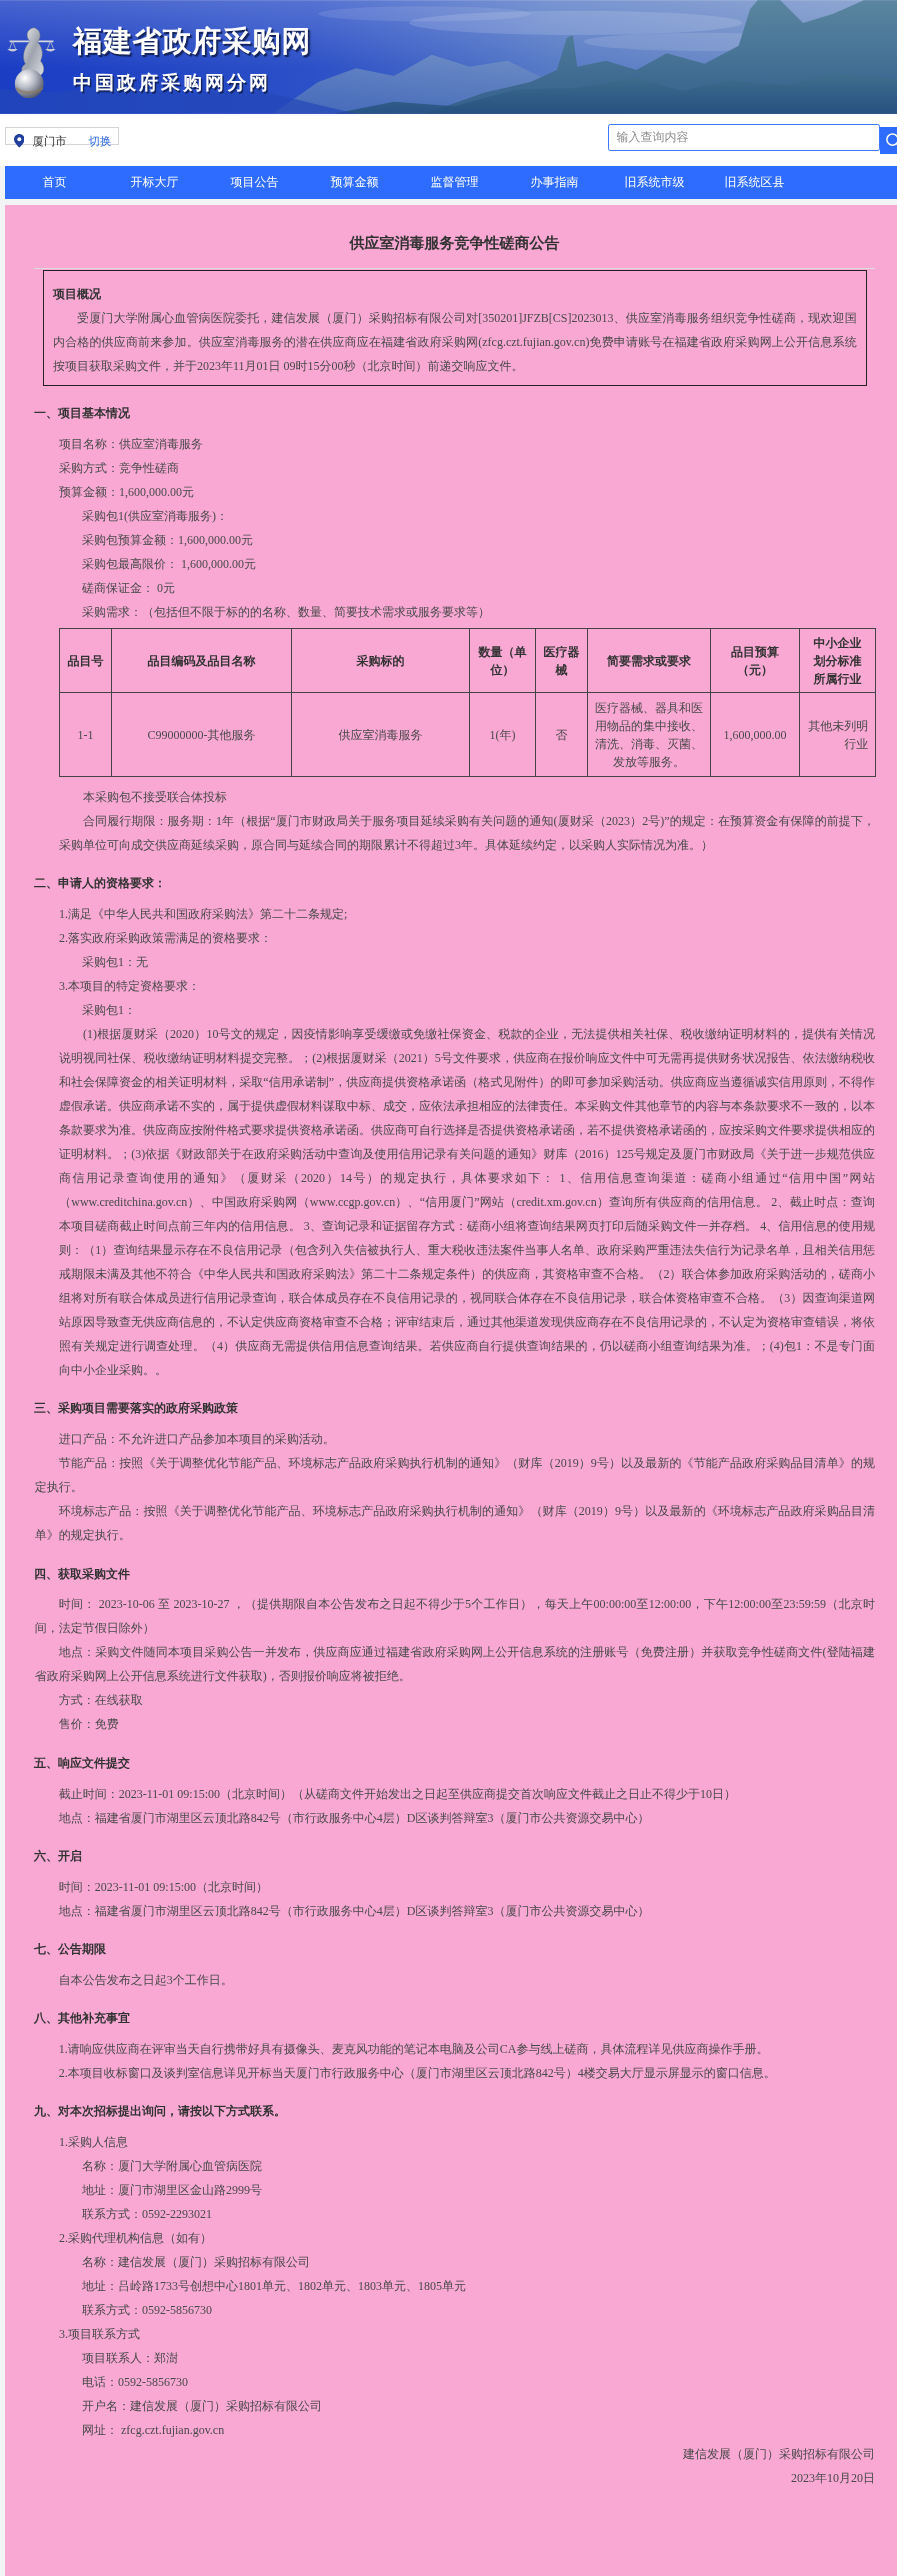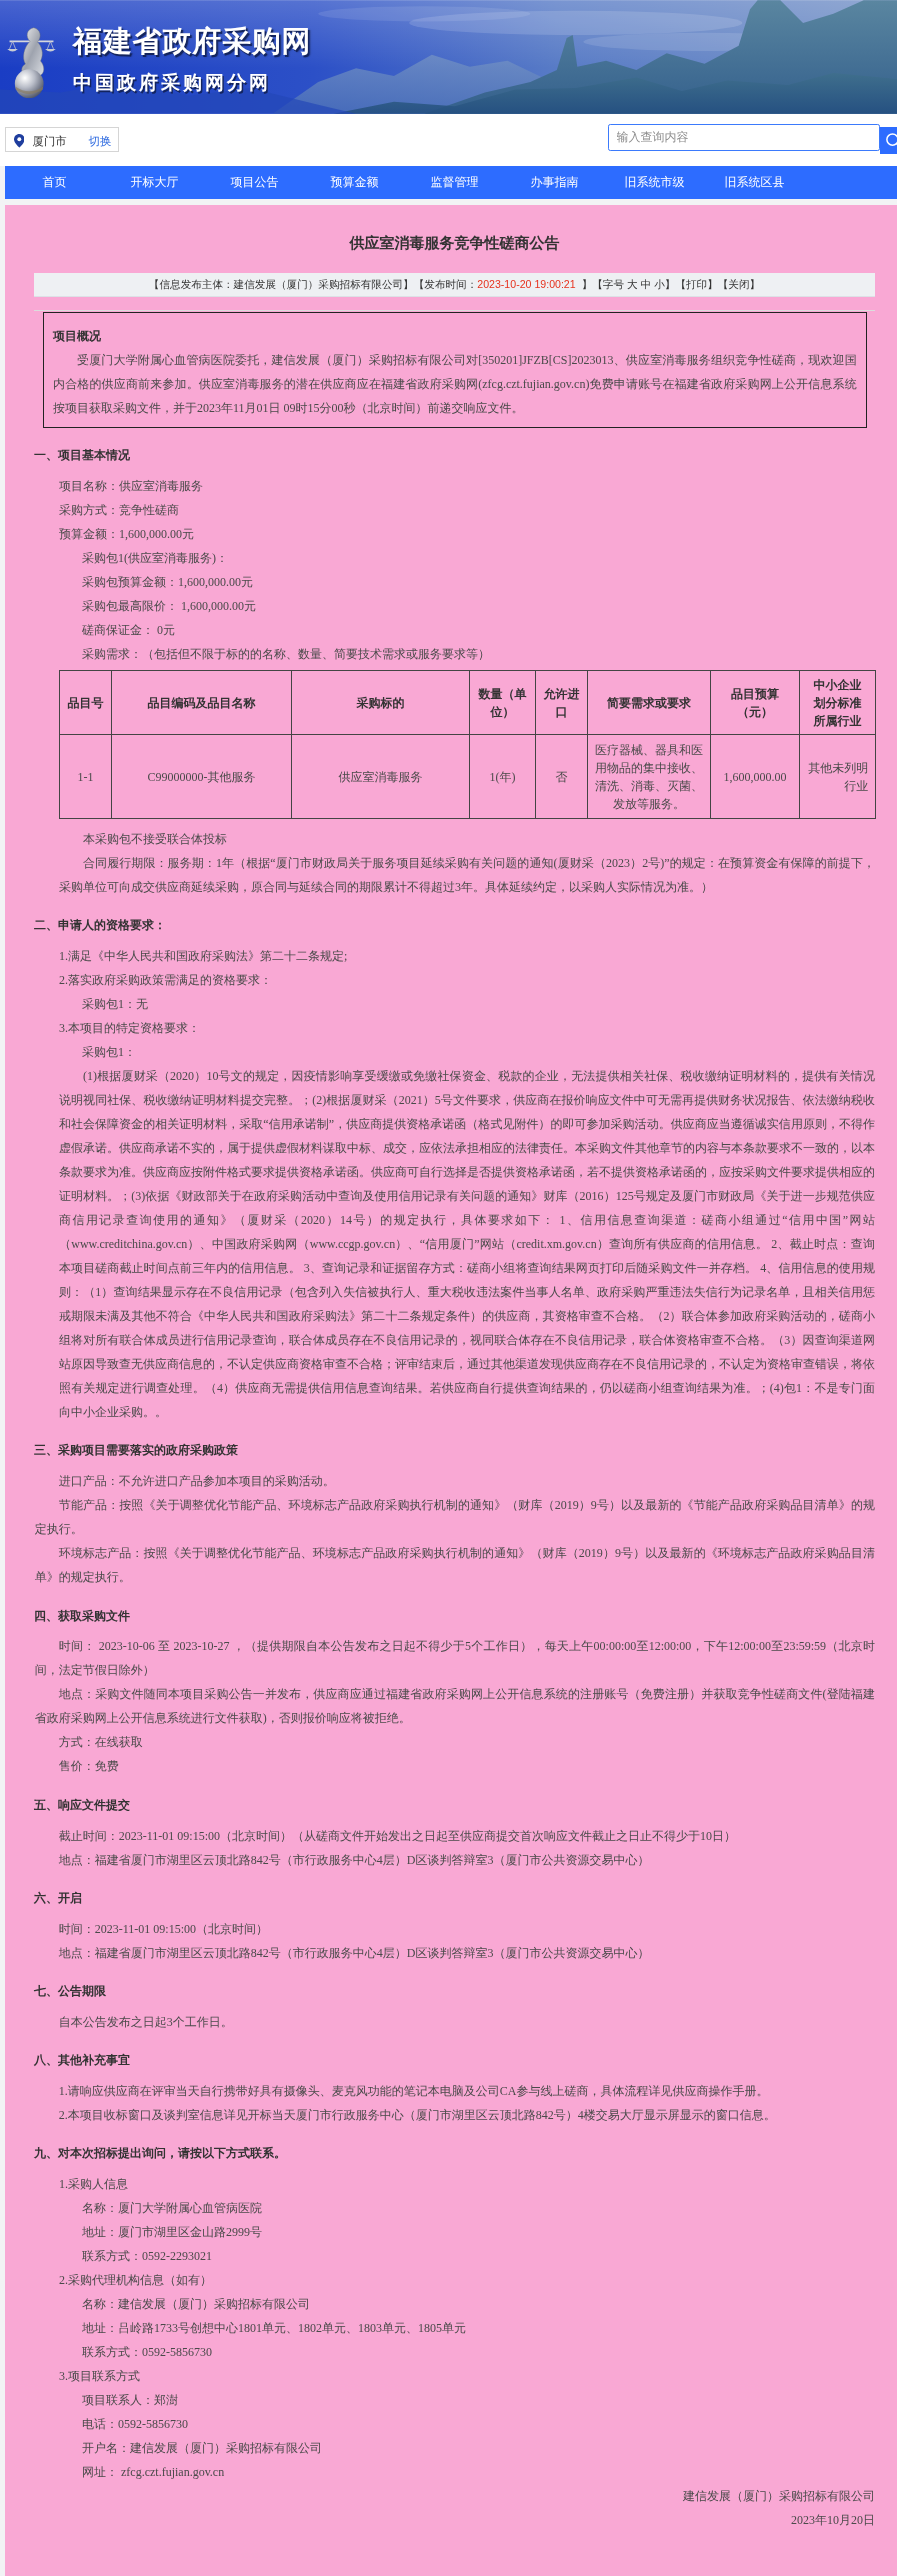--- a/index.html
+++ b/index.html
@@ -13,21 +13,21 @@
 .logo { position:absolute; left:4.5px; top:23px; width:53px; height:76px; }
 .site-title { position:absolute; left:73px; top:23.5px; font-family:"Liberation Sans","DejaVu Sans",sans-serif;
   font-weight:bold; font-size:29px; letter-spacing:0.8px; line-height:35px; color:#fff;
   text-shadow:1.5px 1.5px 0 #13245e, 2.3px 2.3px 1.5px rgba(0,0,0,.35); white-space:nowrap; }
 .site-subtitle { position:absolute; left:73px; top:71px; font-family:"Liberation Sans","DejaVu Sans",sans-serif;
   font-weight:bold; font-size:19px; letter-spacing:3px; line-height:24px; color:#fff;
   text-shadow:1.5px 1.5px 0 #13245e; white-space:nowrap; }
 
 
 .search-row { position:absolute; left:0; top:114px; width:897px; height:52px; background:#fff; }
-.location { position:absolute; left:4.5px; top:13px; width:114px; height:25px; border:0.8px solid #d5d5d5; background:#fff;
+.location { position:absolute; left:4.5px; top:13px; width:114px; height:18px; border:0.8px solid #d5d5d5; background:#fff;
   font-family:"Liberation Sans","DejaVu Sans",sans-serif; font-size:11.4px; }
 .location .pin { position:absolute; left:8.3px; top:6px; width:10.6px; height:13.6px; }
 .location .city { position:absolute; left:27px; top:0; line-height:26px; color:#333; white-space:nowrap; }
 .location .switch { position:absolute; left:83px; top:0; line-height:26px; color:#2f6be0; cursor:pointer; white-space:nowrap; }
 .search-input { position:absolute; left:608px; top:10px; width:272px; height:26.5px; border:1.5px solid #3b7afc; border-radius:2.3px;
   padding:0 7.6px; font-size:12px; font-family:"Liberation Sans","DejaVu Sans",sans-serif; color:#333; background:#fff; outline:none; }
 .search-input::placeholder { color:#8c8c8c; }
 .search-btn { position:absolute; left:880px; top:13px; width:45px; height:26.5px; background:#2d6cff; border-radius:0 2.3px 2.3px 0; cursor:pointer; }
 .search-btn svg { position:absolute; left:4.5px; top:5.3px; }
 
@@ -164,23 +164,20 @@
   <div class="nav-item">办事指南</div>
   <div class="nav-item">旧系统市级</div>
   <div class="nav-item">旧系统区县</div>
 </div>
 
 <div class="main">
   <div class="content">
 
     <div class="title">供应室消毒服务竞争性磋商公告</div>
 
-    <div class="infobar">
-      <span>【信息发布主体：</span><span>建信发展（厦门）采购招标有限公司</span><span>】</span><span>【发布时间：</span><span class="red">2023-10-20 19:00:21</span><span>】</span><span>【字号</span><span class="fs">大</span><span class="fs">中</span><span class="fs">小</span><span>】</span><span class="act">【打印】</span><span class="act">【关闭】</span>
-    </div>
 
     <div class="sep"></div>
 
     <div class="overview">
       <div class="ov-h">项目概况</div>
       <div class="ov-p">受厦门大学附属心血管病医院委托，建信发展（厦门）采购招标有限公司对[350201]JFZB[CS]2023013、供应室消毒服务组织竞争性磋商，现欢迎国内合格的供应商前来参加。供应室消毒服务的潜在供应商应在福建省政府采购网(zfcg.czt.fujian.gov.cn)免费申请账号在福建省政府采购网上公开信息系统按项目获取采购文件，并于2023年11月01日 09时15分00秒（北京时间）前递交响应文件。</div>
     </div>
 
     <div class="sec-h">一、项目基本情况</div>
     <div class="l1">项目名称：供应室消毒服务</div>
@@ -202,21 +199,21 @@
           <col style="width:123px">
           <col style="width:89px">
           <col style="width:76px">
       </colgroup>
       <tbody>
           <tr>
         <th><span class="cell-txt">品目号</span></th>
         <th><span class="cell-txt">品目编码及品目名称</span></th>
         <th><span class="cell-txt">采购标的</span></th>
         <th><span class="cell-txt" style="max-width:50px">数量（单位）</span></th>
-        <th><span class="cell-txt" style="max-width:38px">允许进口</span></th>
+        <th><span class="cell-txt" style="max-width:38px">医疗器械</span></th>
         <th><span class="cell-txt">简要需求或要求</span></th>
         <th><span class="cell-txt" style="max-width:50px">品目预算（元）</span></th>
         <th><span class="cell-txt" style="max-width:50px">中小企业划分标准所属行业</span></th>
       </tr>
       <tr>
         <td>1-1</td>
         <td>C99000000-其他服务</td>
         <td>供应室消毒服务</td>
         <td>1(年)</td>
         <td>否</td>

